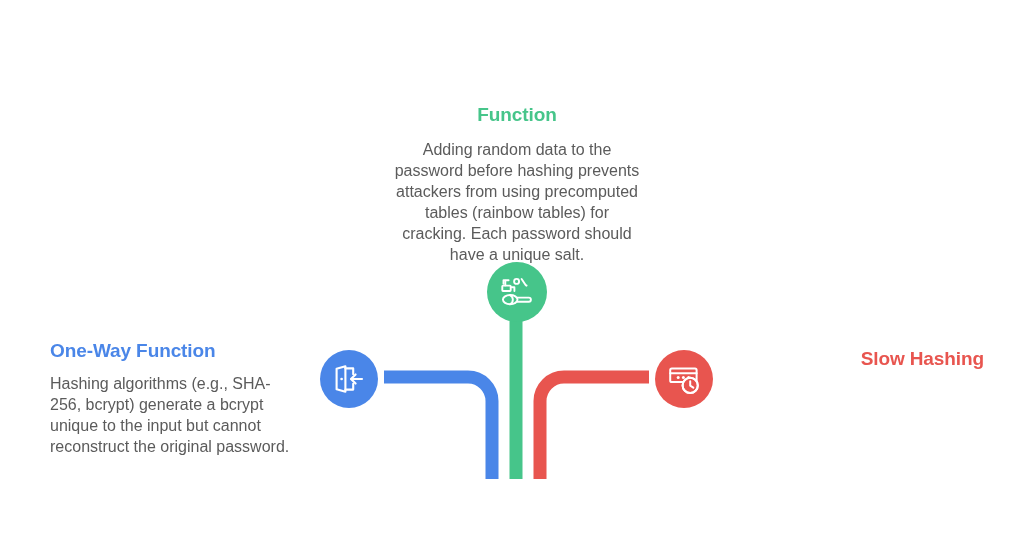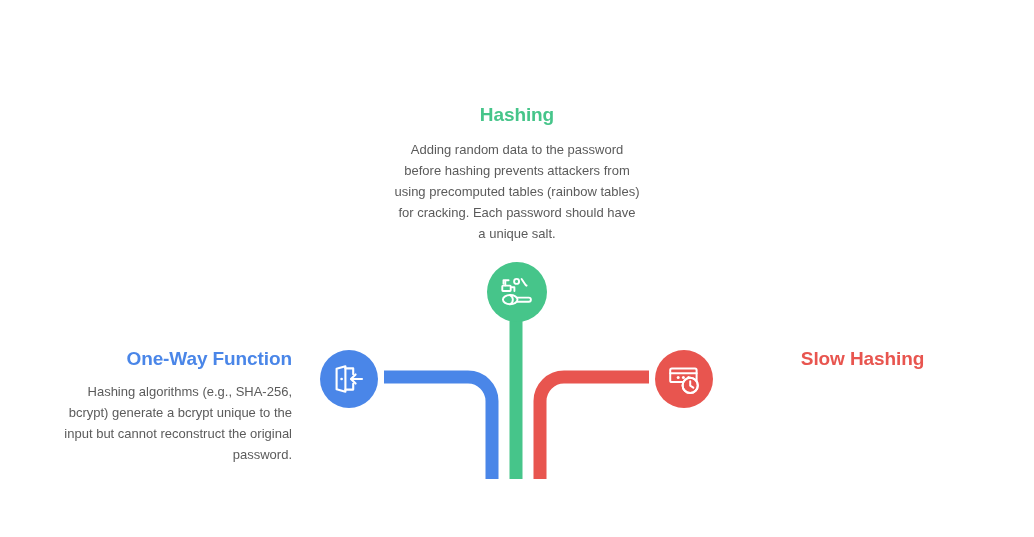--- a/index.html
+++ b/index.html
@@ -71,49 +71,49 @@
   }
   .block h2 {
     margin: 0 0 11px 0;
     font-size: 19px;
     font-weight: bold;
     line-height: 22px;
     letter-spacing: -0.1px;
   }
   .block p {
     margin: 0;
-    font-size: 13px;
+    font-size: 16px;
     line-height: 21px;
     color: #5b5b5b;
   }
 
   #block-oneway {
     left: 50px;
-    top: 348px;
+    top: 340px;
     width: 242px;
-    text-align: right;
+    text-align: left;
   }
   #block-oneway h2 { color: #4a86e8; }
 
   #block-salting {
     left: 394px;
     top: 104px;
     width: 246px;
     text-align: center;
   }
   #block-salting h2 {
     color: #46c58a;
     margin-bottom: 13px;
   }
 
   #block-slow {
     left: 741px;
     top: 348px;
     width: 243px;
-    text-align: center;
+    text-align: right;
   }
   #block-slow h2 { color: #e8554f; }
 </style>
 </head>
 <body>
 
 <div id="canvas">
 
   <svg id="connectors" viewBox="0 0 1034 537" width="1034" height="537" xmlns="http://www.w3.org/2000/svg">
 
@@ -179,21 +179,21 @@
       </svg>
     </span>
   </div>
 
   <div class="block" id="block-oneway">
     <h2>One-Way Function</h2>
     <p>Hashing algorithms (e.g., SHA-256, bcrypt) generate a bcrypt unique to the input but cannot reconstruct the original password.</p>
   </div>
 
   <div class="block" id="block-salting">
-    <h2>Hashing</h2>
+    <h2>Function</h2>
     <p>Adding random data to the password before hashing prevents attackers from using precomputed tables (rainbow tables) for cracking. Each password should have a unique salt.</p>
   </div>
 
   <div class="block" id="block-slow">
     <h2>Slow Hashing</h2>
   </div>
 
 </div>
 
 </body></html>

